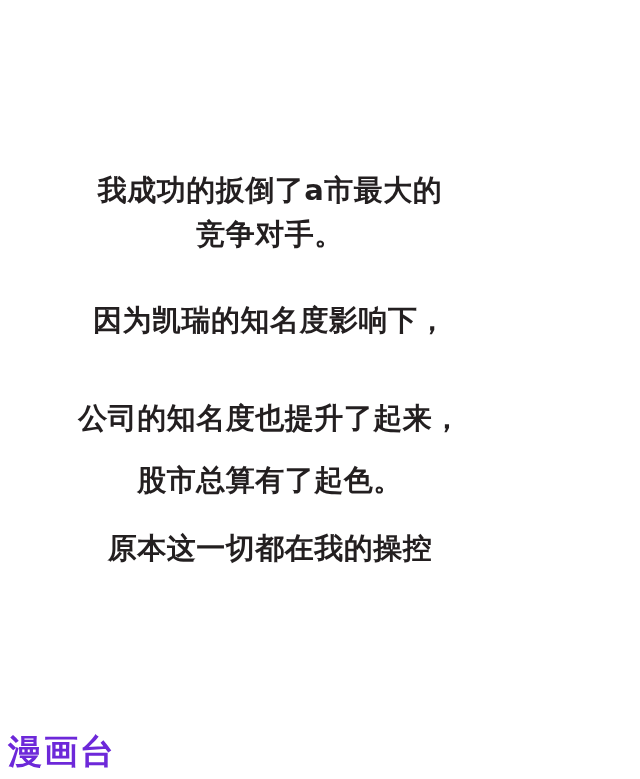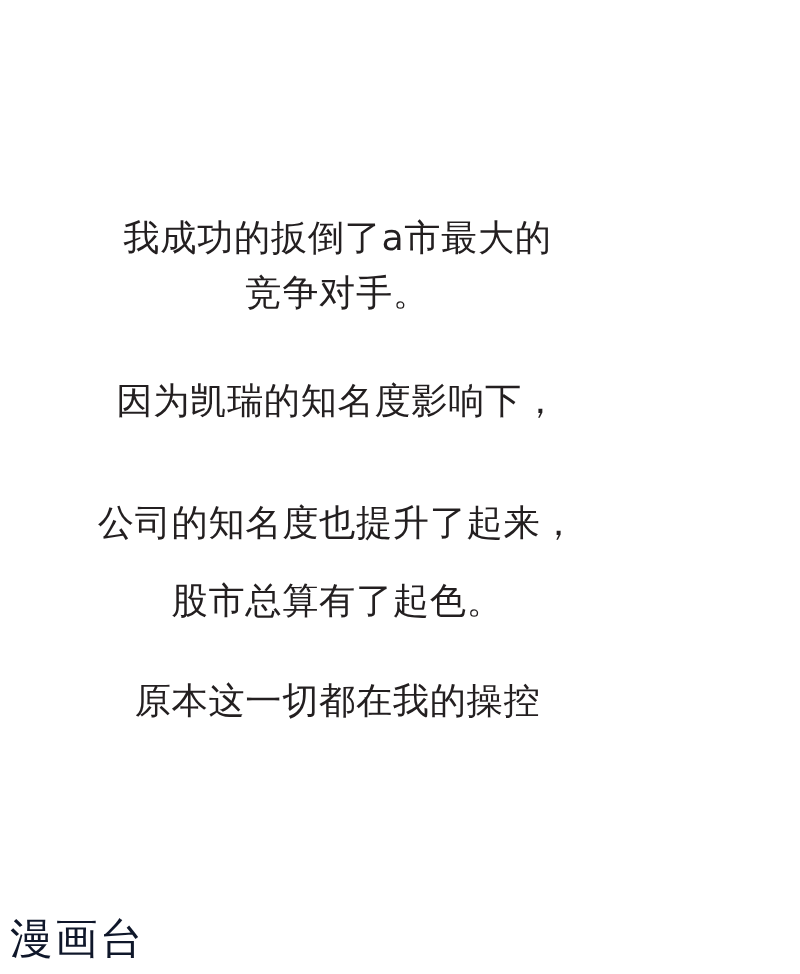--- a/index.html
+++ b/index.html
@@ -13,20 +13,21 @@
     font-family: "DejaVu Sans", "Liberation Sans", sans-serif;
     overflow: hidden;
     position: relative;
   }
 
   .page {
     position: relative;
     width: 540px;
     height: 779px;
     background: #ffffff;
+    font-weight: bold;
   }
 
   .text-block {
     position: absolute;
     left: 0;
     right: 0;
     top: 168px;
     text-align: center;
     color: #231f20;
     font-size: 29px;
@@ -37,32 +38,32 @@
   .para {
     margin: 0 auto;
     padding: 0;
     max-width: 420px;
   }
 
   .para-gap-1 { margin-top: 0; }
   .para-gap-2 { margin-top: 42px; }
   .para-gap-3 { margin-top: 54px; }
   .para-gap-4 { margin-top: 18px; }
-  .para-gap-5 { margin-top: 36px; }
+  .para-gap-5 { margin-top: 24px; }
   .para-gap-6 { margin-top: 40px; }
 
   .line { display: block; white-space: nowrap; }
 
   .watermark {
     position: absolute;
     left: 8px;
     bottom: 8px;
     font-size: 34px;
     line-height: 40px;
-    color: #0f172a;
+    color: #6d28d9;
     letter-spacing: 2px;
     font-family: "DejaVu Sans", "Liberation Sans", sans-serif;
     user-select: none;
   }
 </style>
 </head>
 <body>
 
 <div class="page">
 

